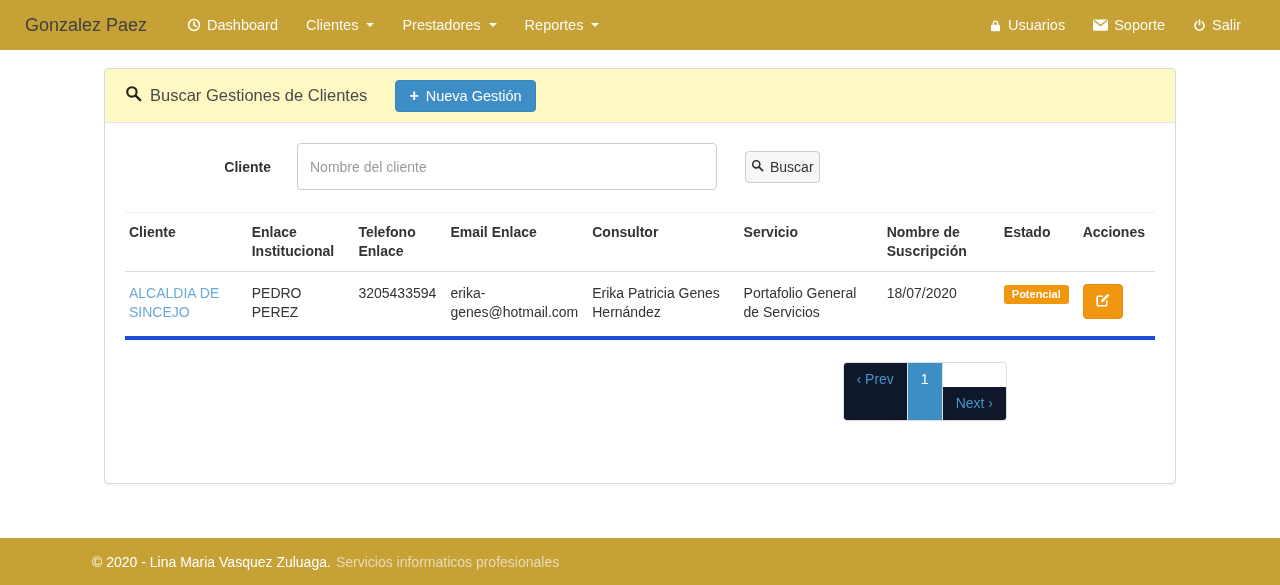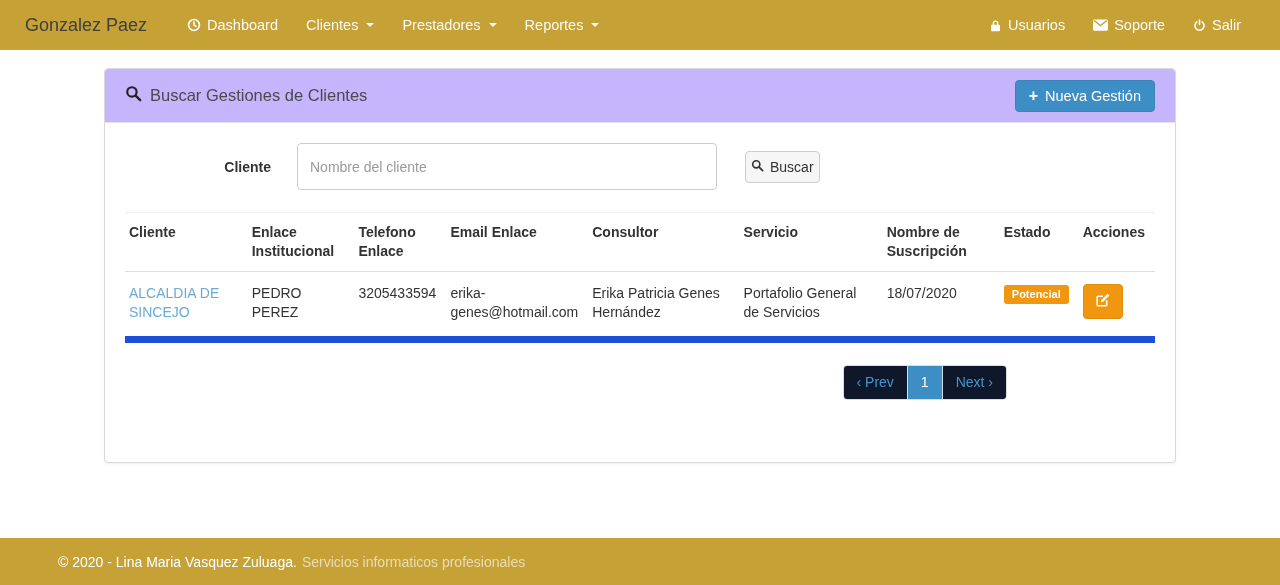--- a/index.html
+++ b/index.html
@@ -31,23 +31,23 @@
   .nav-icon { display: inline-flex; align-items: center; }
 
   
   .content { flex: 1 0 auto; }
   .card {
     width: 1072px; margin: 18px auto 0 auto; background: #fff;
     border: 1px solid #d9d9d9; border-radius: 4px;
     box-shadow: 0 1px 2px rgba(0,0,0,0.06);
   }
   .card-header {
-    display: flex; align-items: center; justify-content: space-between;
-    padding: 10px 20px; background: #c4b5fd; border-bottom: 1px solid #e4e4e4;
-    border-radius: 4px 4px 0 0; min-height: 54px;
+    display: flex; align-items: center; 
+    padding: 10px 20px; background: #fef9c3; border-bottom: 1px solid #e4e4e4;
+    border-radius: 4px 4px 0 0; min-height: 54px; gap: 28px;
   }
   .card-title { display: flex; align-items: center; gap: 8px; font-size: 16.5px; color: #4a4a4a; }
   .btn-primary {
     background: #3e8ec6; color: #fff; border: 1px solid #3883b8; border-radius: 4px;
     font-size: 14.5px; padding: 7px 13px; cursor: pointer;
     display: inline-flex; align-items: center; gap: 7px;
     font-family: "Liberation Sans", sans-serif;
   }
   .plus-glyph { font-weight: bold; font-size: 16px; line-height: 1; }
 
@@ -70,21 +70,21 @@
   }
 
   
   table.results { width: 100%; border-collapse: collapse; border-top: 1px solid #f0f0f0; }
   .results th {
     text-align: left; vertical-align: top; font-size: 14px; font-weight: bold; color: #333;
     padding: 10px 10px 10px 4px; border-bottom: 1px solid #ddd; line-height: 1.35;
   }
   .results td {
     text-align: left; vertical-align: top; font-size: 14px; color: #333;
-    padding: 12px 10px 14px 4px; border-bottom: 7px solid #1d4ed8; line-height: 1.35;
+    padding: 12px 10px 14px 4px; border-bottom: 4px solid #1d4ed8; line-height: 1.35;
   }
   .results th:nth-child(1), .results td:nth-child(1) { width: 128px; }
   .results th:nth-child(2), .results td:nth-child(2) { width: 108px; }
   .results th:nth-child(3), .results td:nth-child(3) { width: 92px; }
   .results th:nth-child(4), .results td:nth-child(4) { width: 136px; }
   .results th:nth-child(5), .results td:nth-child(5) { width: 160px; }
   .results th:nth-child(6), .results td:nth-child(6) { width: 152px; }
   .results th:nth-child(7), .results td:nth-child(7) { width: 120px; }
   .results th:nth-child(8), .results td:nth-child(8) { width: 72px; }
   .results th:nth-child(9), .results td:nth-child(9) { width: 64px; }
@@ -98,27 +98,27 @@
     display: inline-flex; align-items: center; justify-content: center; cursor: pointer;
   }
 
   
   .pagination-wrap { display: flex; justify-content: flex-end; margin: 22px 148px 0 0; }
   .pagination { display: inline-flex; border-radius: 4px; overflow: hidden; border: 1px solid #ddd; }
   .page-item {
     background: #0f172a; color: #4695cb; font-size: 14px; padding: 7px 13px; cursor: pointer;
     border-right: 1px solid #ddd; text-decoration: none; line-height: 1.4;
   }
-  .page-item:last-child { border-right: none; }
+  .page-item:last-child { border-right: none; margin-top: 24px; }
   .page-item.active { background: #3e8ec6; color: #fff; cursor: default; min-width: 30px; text-align: center; }
 
   
   .footer {
     flex-shrink: 0; height: 47px; background: #c6a136; display: flex; align-items: center;
-    padding-left: 58px; font-size: 14px;
+    padding-left: 92px; font-size: 14px;
   }
   .footer .copy { color: #fff; }
   .footer .tagline { color: rgba(255,255,255,0.62); margin-left: 5px; }
 </style>
 </head>
 <body>
 
 <div class="page">
 
   <div class="navbar">

